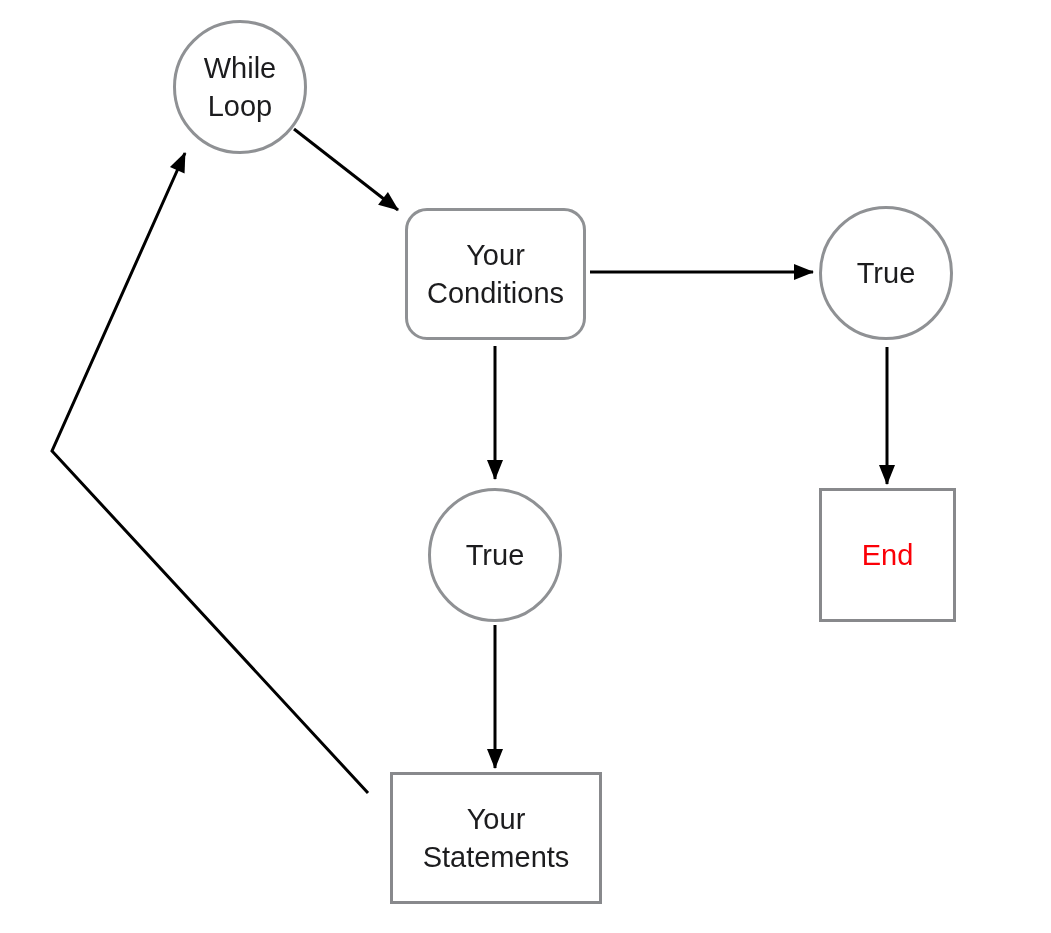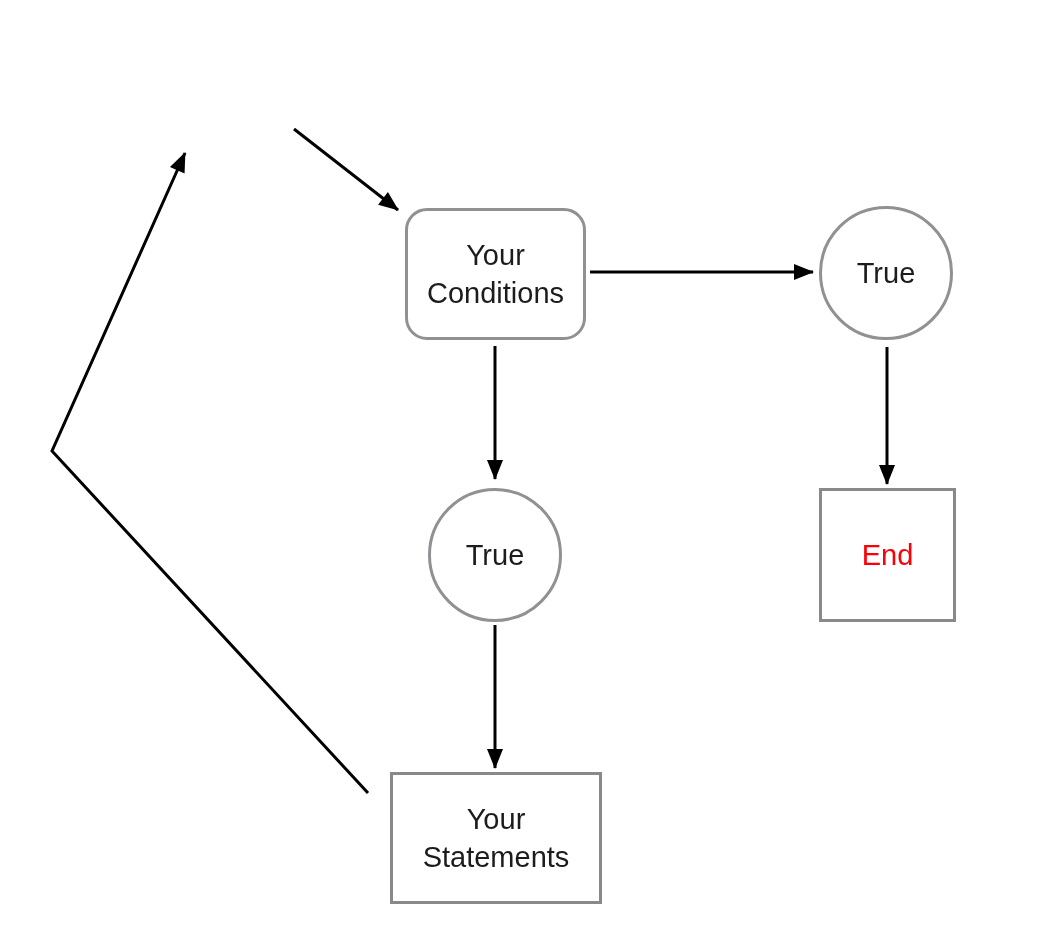--- a/index.html
+++ b/index.html
@@ -76,20 +76,24 @@
       </marker>
     </defs>
     <path class="edge" d="M 294,129 L 398,210" marker-end="url(#arrowhead)"></path>
     <path class="edge" d="M 590,272 L 813,272" marker-end="url(#arrowhead)"></path>
     <path class="edge" d="M 495,346 L 495,479" marker-end="url(#arrowhead)"></path>
     <path class="edge" d="M 887,347 L 887,484" marker-end="url(#arrowhead)"></path>
     <path class="edge" d="M 495,625 L 495,768" marker-end="url(#arrowhead)"></path>
     <path class="edge" d="M 368,793 L 52,451 L 185,153" marker-end="url(#arrowhead)"></path>
   </svg>
 
+  <div class="node shape-circle node-while-loop">
+    <span class="node-label">While
+Loop</span>
+  </div>
 
   <div class="node shape-rounded node-your-conditions">
     <span class="node-label">Your
 Conditions</span>
   </div>
 
   <div class="node shape-circle node-false">
     <span class="node-label">True</span>
   </div>
 

